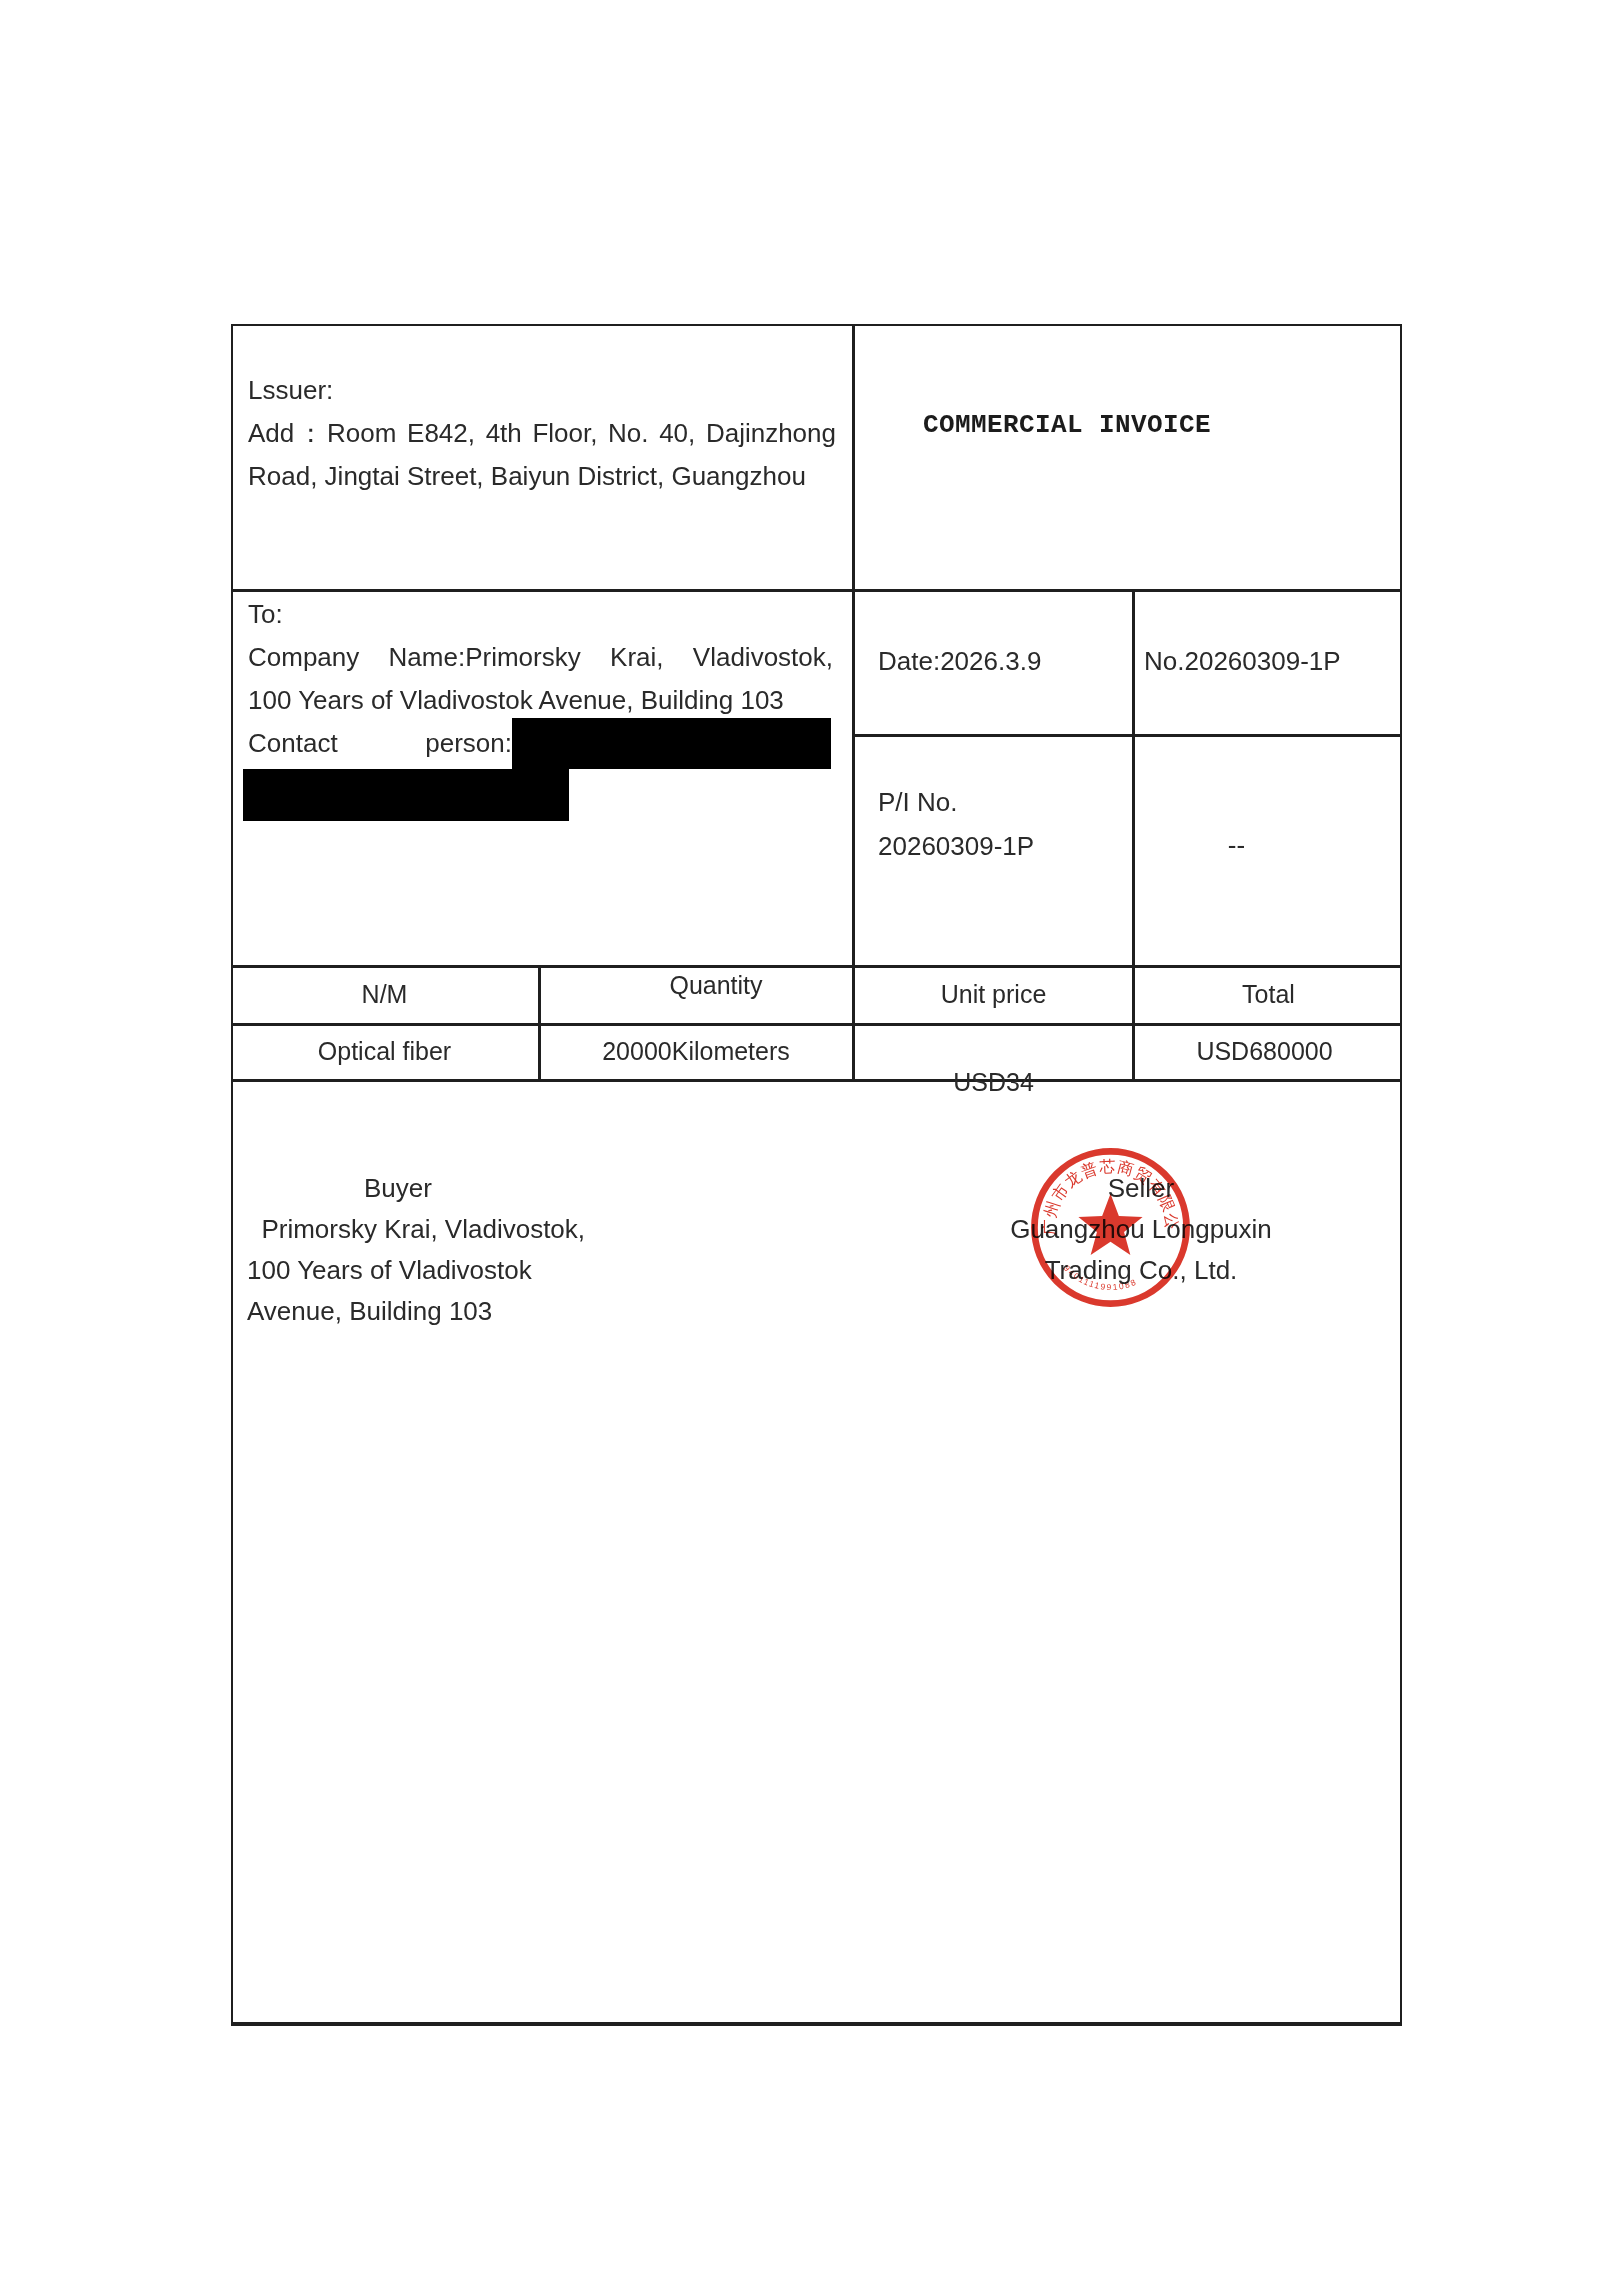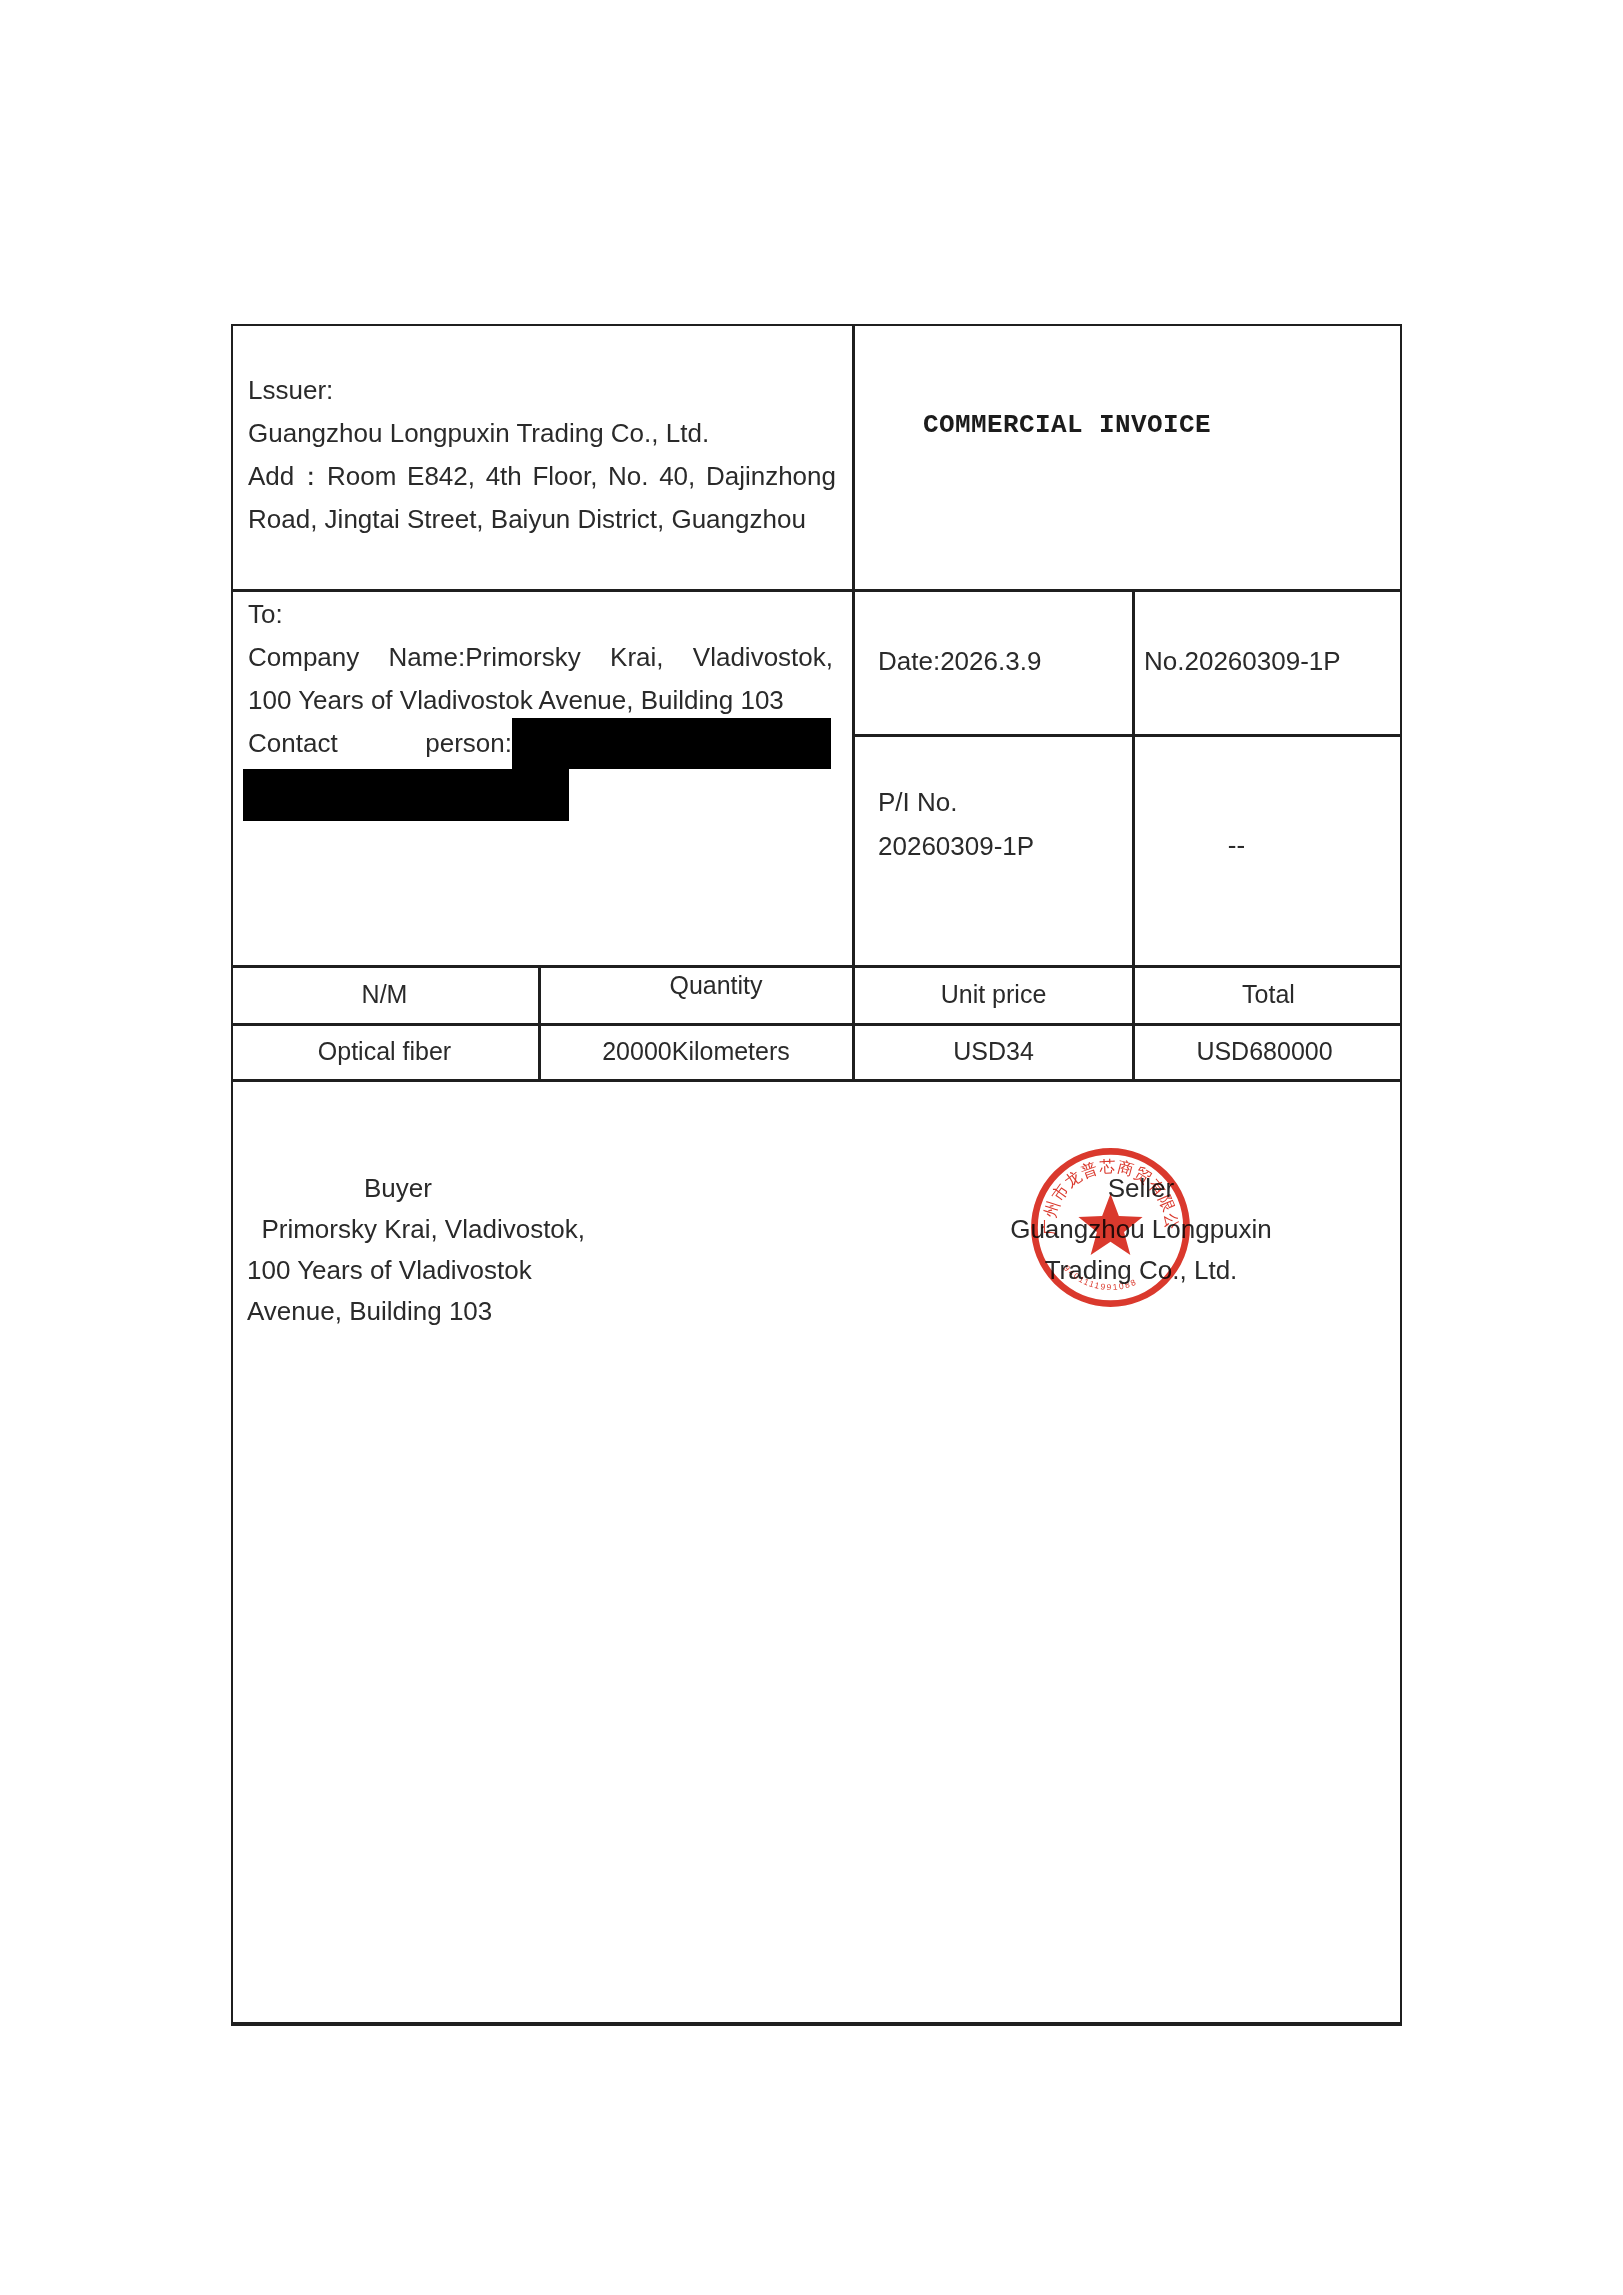--- a/index.html
+++ b/index.html
@@ -45,21 +45,20 @@
   <div class="line" style="left:1132px;top:589px;width:2.5px;height:490px;"></div>
   <div class="line" style="left:538px;top:965px;width:2.5px;height:114px;"></div>
   <div class="line" style="left:231px;top:589px;width:1171px;height:2.5px;"></div>
   <div class="line" style="left:852px;top:734px;width:550px;height:2.5px;"></div>
   <div class="line" style="left:231px;top:965px;width:1171px;height:3.4px;"></div>
   <div class="line" style="left:231px;top:1023px;width:1171px;height:2.5px;"></div>
   <div class="line" style="left:231px;top:1079px;width:1171px;height:3.4px;"></div>
 
   <div class="abs" style="left:248px;top:369px;width:588px;">
     <div class="txt">Lssuer:</div>
-    <div class="txt">Guangzhou Longpuxin Trading Co., Ltd.</div>
     <div class="txt jl">Add：Room E842, 4th Floor, No. 40, Dajinzhong</div>
     <div class="txt">Road, Jingtai Street, Baiyun District, Guangzhou</div>
   </div>
 
   <div class="abs cellflex title" style="left:852px;top:324px;width:548px;height:265px;padding-right:118px;padding-bottom:63px;font-family:Liberation Mono, monospace;">COMMERCIAL INVOICE</div>
 
   <div class="abs" style="left:248px;top:593px;width:585px;">
     <div class="txt">To:</div>
     <div class="txt jl">Company Name:Primorsky Krai, Vladivostok,</div>
     <div class="txt">100 Years of Vladivostok Avenue, Building 103</div>
@@ -82,21 +81,21 @@
 
   <div class="abs cellflex txt" style="left:1132px;top:823px;width:268px;height:44px;padding-right:59px;box-sizing:border-box;">--</div>
 
   <div class="abs cellflex hdr" style="left:231px;top:965px;width:307px;height:58px;">N/M</div>
   <div class="abs cellflex hdr" style="left:560px;top:965px;width:312px;height:41px;">Quantity</div>
   <div class="abs cellflex hdr" style="left:855px;top:965px;width:277px;height:58px;">Unit price</div>
   <div class="abs cellflex hdr" style="left:1135px;top:965px;width:267px;height:58px;">Total</div>
 
   <div class="abs cellflex hdr" style="left:231px;top:1023px;width:307px;height:56px;border-radius:7px;">Optical fiber</div>
   <div class="abs cellflex hdr" style="left:540px;top:1023px;width:312px;height:56px;">20000Kilometers</div>
-  <div class="abs cellflex hdr" style="left:855px;top:1023px;width:277px;height:56px;">USD34</div>
+  <div class="abs cellflex hdr" style="left:855px;top:1054px;width:277px;height:56px;">USD34</div>
   <div class="abs cellflex hdr" style="left:1135px;top:1023px;width:259px;height:56px;">USD680000</div>
 
   <div class="abs" style="left:247px;top:1168px;">
     <div class="sig" style="padding-left:117px;">Buyer</div>
     <div class="sig" style="padding-left:14.4px;">Primorsky Krai, Vladivostok,</div>
     <div class="sig">100 Years of Vladivostok</div>
     <div class="sig">Avenue, Building 103</div>
   </div>
 
   <div class="abs" style="left:989px;top:1168px;width:304px;text-align:center;">

